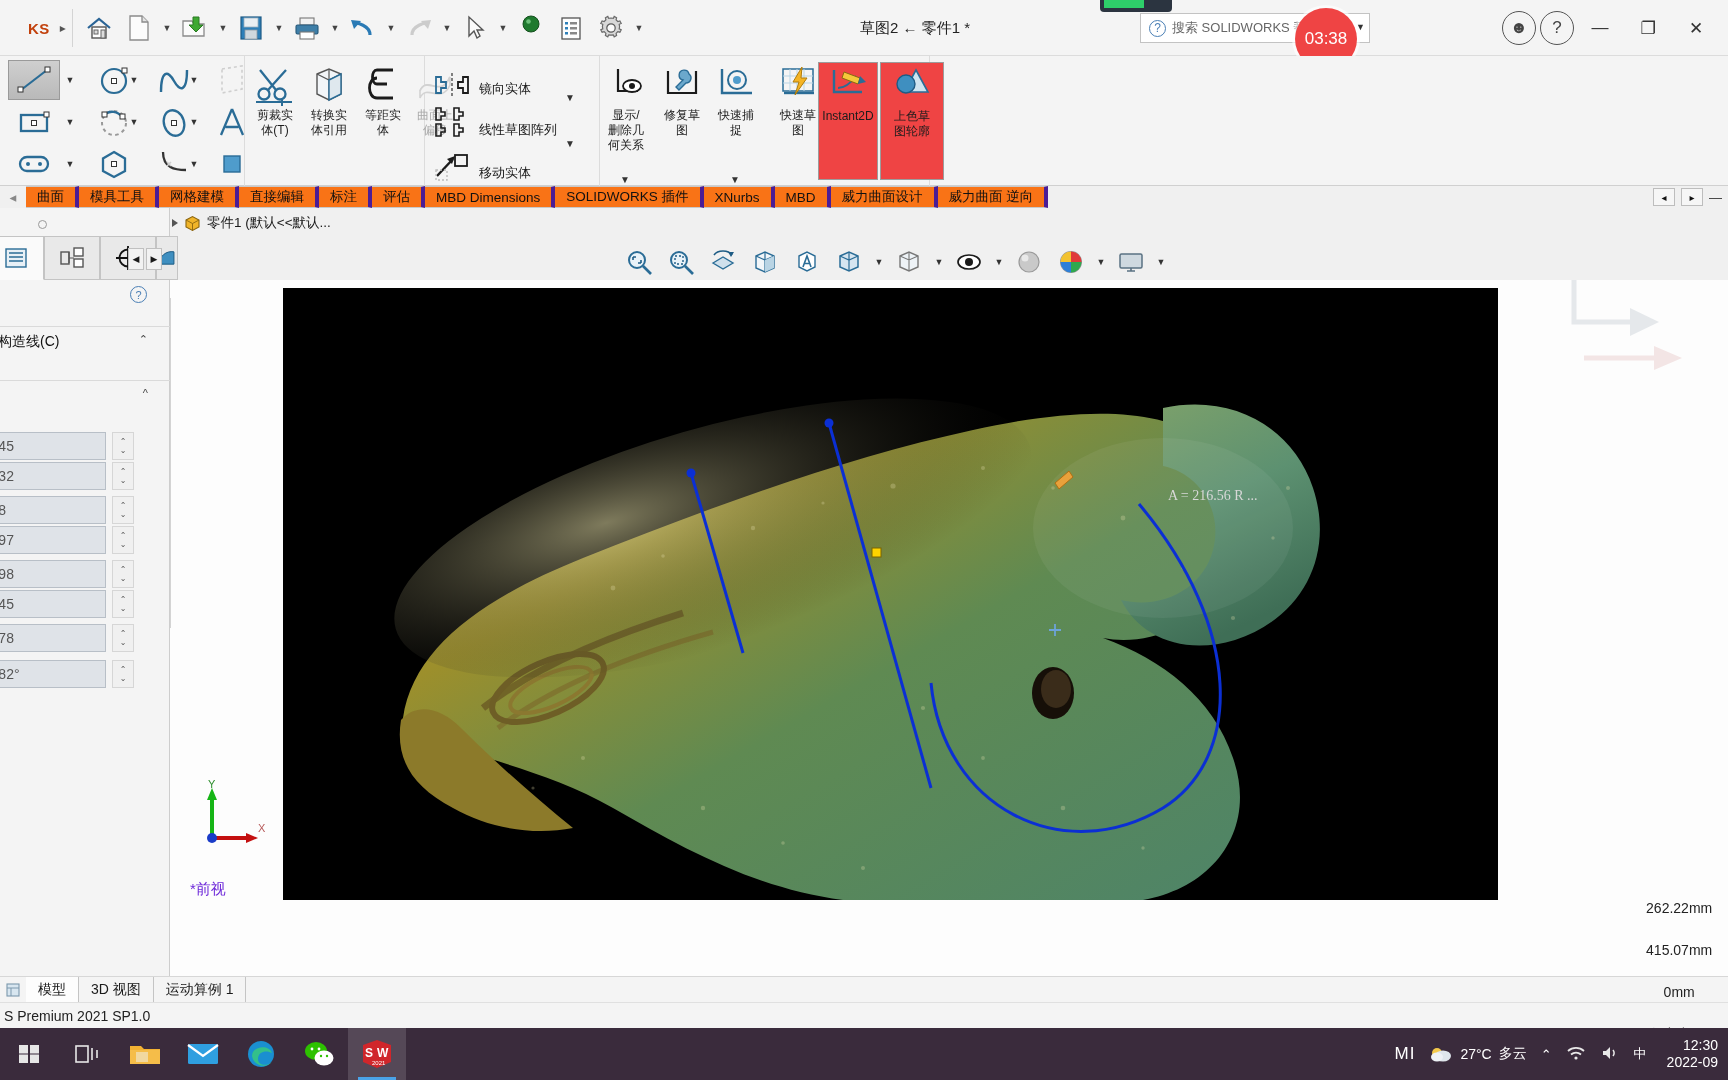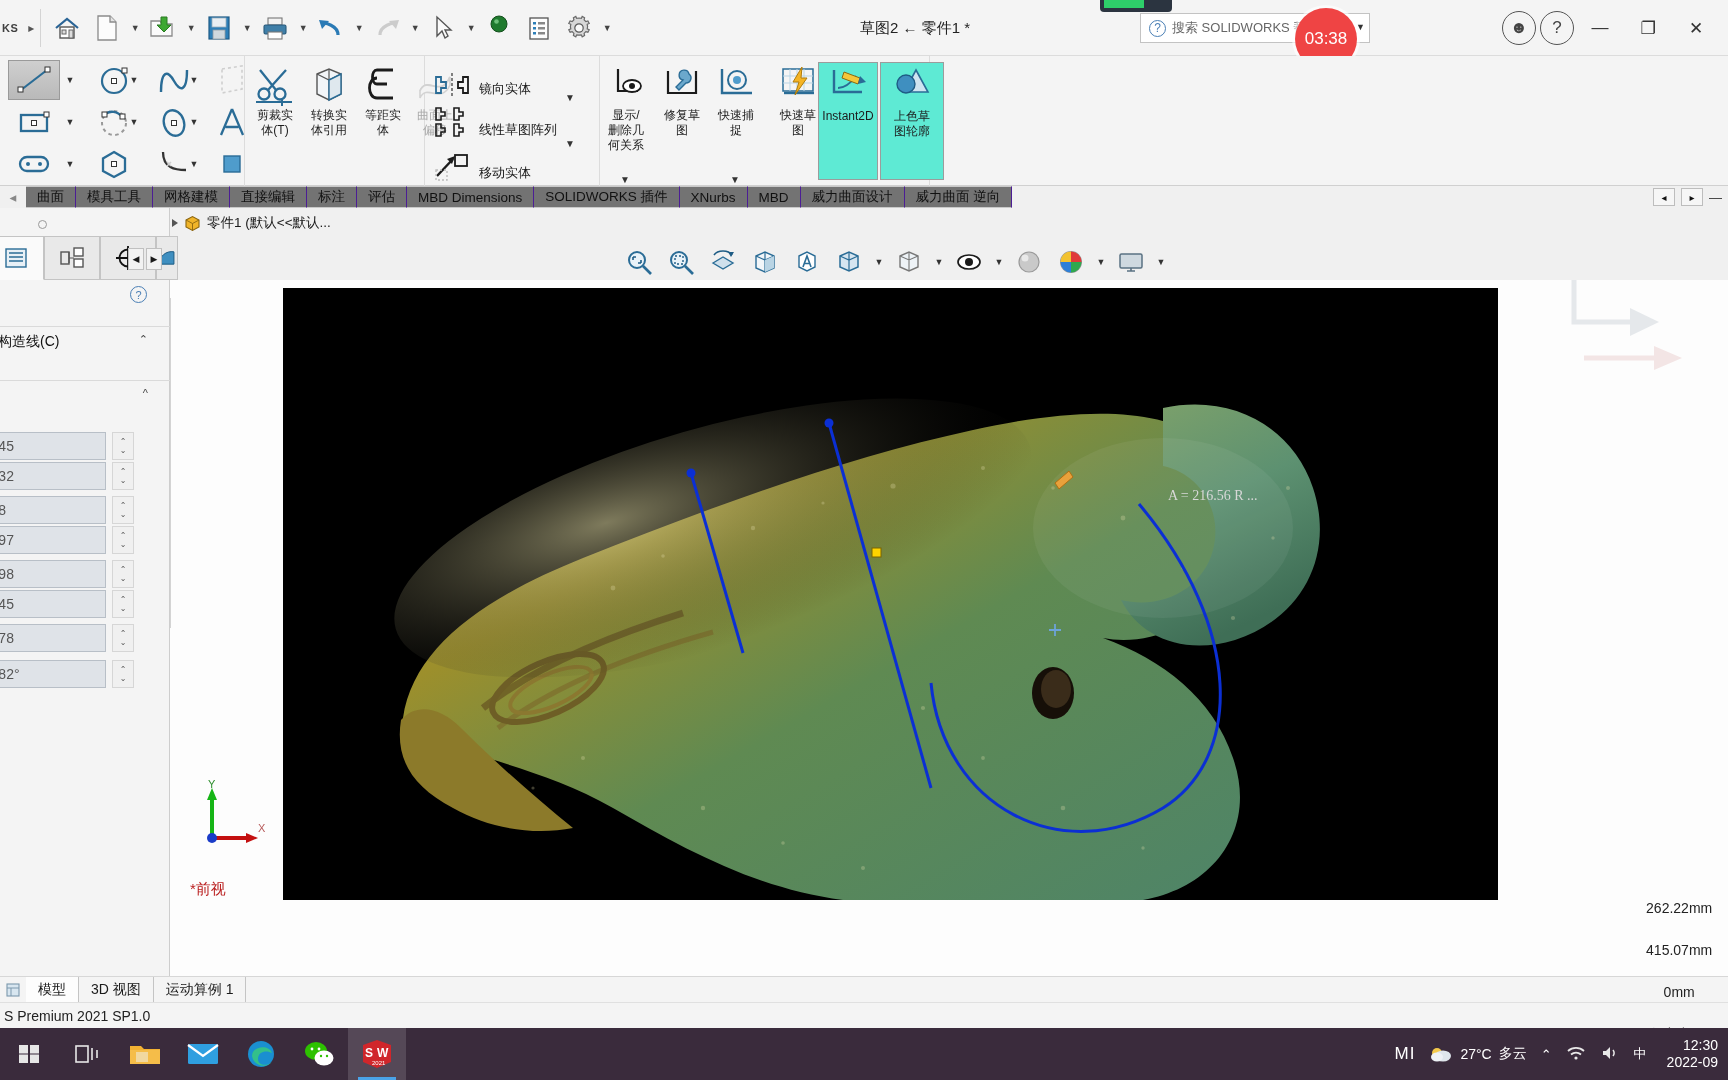--- a/index.html
+++ b/index.html
@@ -10,21 +10,21 @@
     font-size:13px; color:#1a1a1a;
     background:#f0f0f0;
     position:relative;
   }
   .app { position:absolute; left:0; top:0; width:1728px; height:1080px; }
 
   
   .titlebar{ position:absolute; left:0; top:0; width:1728px; height:56px;
     background:#f4f4f4; border-bottom:1px solid #dcdcdc; }
   .tb-left{ position:absolute; left:0; top:0; height:56px; display:flex; align-items:center; }
-  .sw-logo{ color:#404040; font-size:11px; font-weight:bold; letter-spacing:.5px; padding-left:2px;}
+  .sw-logo{ color:#c2410c; font-size:15px; font-weight:bold; letter-spacing:.5px; padding-left:2px;margin-left:26px;}
   .tb-arrow{ color:#555; font-size:12px; margin-left:10px; }
   .qa-sep{ width:1px; height:38px; background:#d4d4d4; margin:0 6px; }
   .qa{ display:flex; align-items:center; height:56px; }
   .qa-btn{ width:40px; height:44px; display:flex; align-items:center; justify-content:center;
     cursor:pointer; }
   .caret{ width:16px; height:44px; display:flex; align-items:center; justify-content:center;
     font-size:9px; color:#444; cursor:pointer;}
   .doc-title{ position:absolute; left:860px; top:0; height:60px; line-height:56px;
      font-size:15px; color:#222; }
   .searchbox{ position:absolute; left:1140px; top:13px; width:230px; height:30px;
@@ -54,30 +54,30 @@
   .sketch-tools{ left:0; width:245px; }
   .stool{ position:absolute; width:52px; height:40px; display:flex; align-items:center;
      justify-content:center; cursor:pointer; }
   .stool.sel{ background:linear-gradient(#cfcfcf,#b9b9b9); border:1px solid #9a9a9a; }
   .sdrop{ position:absolute; width:16px; height:40px; display:flex; align-items:center;
      justify-content:center; font-size:9px; color:#333; cursor:pointer;}
   .bigbtn{ position:absolute; top:6px; width:52px; height:118px; text-align:center; cursor:pointer;
      font-size:12px; line-height:15px; color:#1c1c1c; }
   .bigbtn .ic{ height:46px; display:flex; align-items:center; justify-content:center; }
   .bigbtn.dim{ color:#a8a8a8; }
-  .bigbtn.on{ background:#5eead4; border:1px solid #9c9c9c; }
+  .bigbtn.on{ background:#ef4444; border:1px solid #9c9c9c; }
   .rowbtn{ position:absolute; height:38px; display:flex; align-items:flex-end; gap:8px;
      font-size:13px; cursor:pointer; }
   .gdrop{ position:absolute; font-size:10px; color:#333; cursor:pointer; }
 
   
   .cmdtabs{ position:absolute; left:0; top:186px; width:1728px; height:22px;
      background:#f0f0f0; display:flex; align-items:stretch; font-size:13.5px; }
-  .ctab{ padding:0 11px; display:flex; align-items:center; border-right:1px solid #4c1d95;
-     border-top:1px solid #c9c9c9; border-bottom:1px solid #c9c9c9; background:#737373;
+  .ctab{ padding:0 11px; display:flex; align-items:center; border-right:4px solid #4c1d95;
+     border-top:1px solid #c9c9c9; border-bottom:1px solid #c9c9c9; background:#f97316;
      cursor:pointer; white-space:nowrap; color:#111; }
   .ctab:first-child{ border-left:1px solid #c9c9c9; }
   .tabs-right{ margin-left:auto; display:flex; align-items:center; gap:6px; padding-right:6px;
      border:none;}
   .arrbx{ width:22px; height:18px; border:1px solid #bdbdbd; background:#f6f6f6;
      display:flex;align-items:center;justify-content:center;font-size:10px;cursor:pointer;}
 
   
   .leftpanel{ position:absolute; left:0; top:208px; width:170px; height:768px;
      background:#f4f4f4; border-right:1px solid #cdcdcd; }
@@ -116,21 +116,21 @@
      align-items:center; gap:6px; }
   .tri{ width:0;height:0;border-left:6px solid #555;border-top:4px solid transparent;
      border-bottom:4px solid transparent; cursor:pointer;}
 
   
   .graphics{ position:absolute; left:170px; top:280px; width:1558px; height:696px;
      background:#fdfdfd; overflow:hidden; }
   .photo{ position:absolute; left:113px; top:8px; width:1215px; height:612px; background:#000;
      overflow:hidden; }
   .triad{ position:absolute; left:28px; top:500px; width:70px; height:70px; }
-  .viewlbl{ position:absolute; left:20px; top:600px; font-size:15px; color:#b91c1c; }
+  .viewlbl{ position:absolute; left:20px; top:600px; font-size:15px; color:#6d28d9; }
   .ghost{ position:absolute; right:24px; top:-10px; width:140px; height:120px; opacity:.35; }
   .gscroll{ position:absolute; left:-8px; top:18px; width:9px; height:330px;
      border:1px solid #d4d4d4; background:#f4f4f4;}
 
   
   .btabs{ position:absolute; left:0; top:976px; width:1728px; height:26px;
      background:#f4f4f4; display:flex; align-items:stretch; font-size:14px; border-top:1px solid #d7d7d7;}
   .btab{ padding:0 12px; display:flex; align-items:center; border-right:1px solid #c4c4c4;
      cursor:pointer; }
   .btab.act{ background:#fdfdfd; font-weight:normal; }

